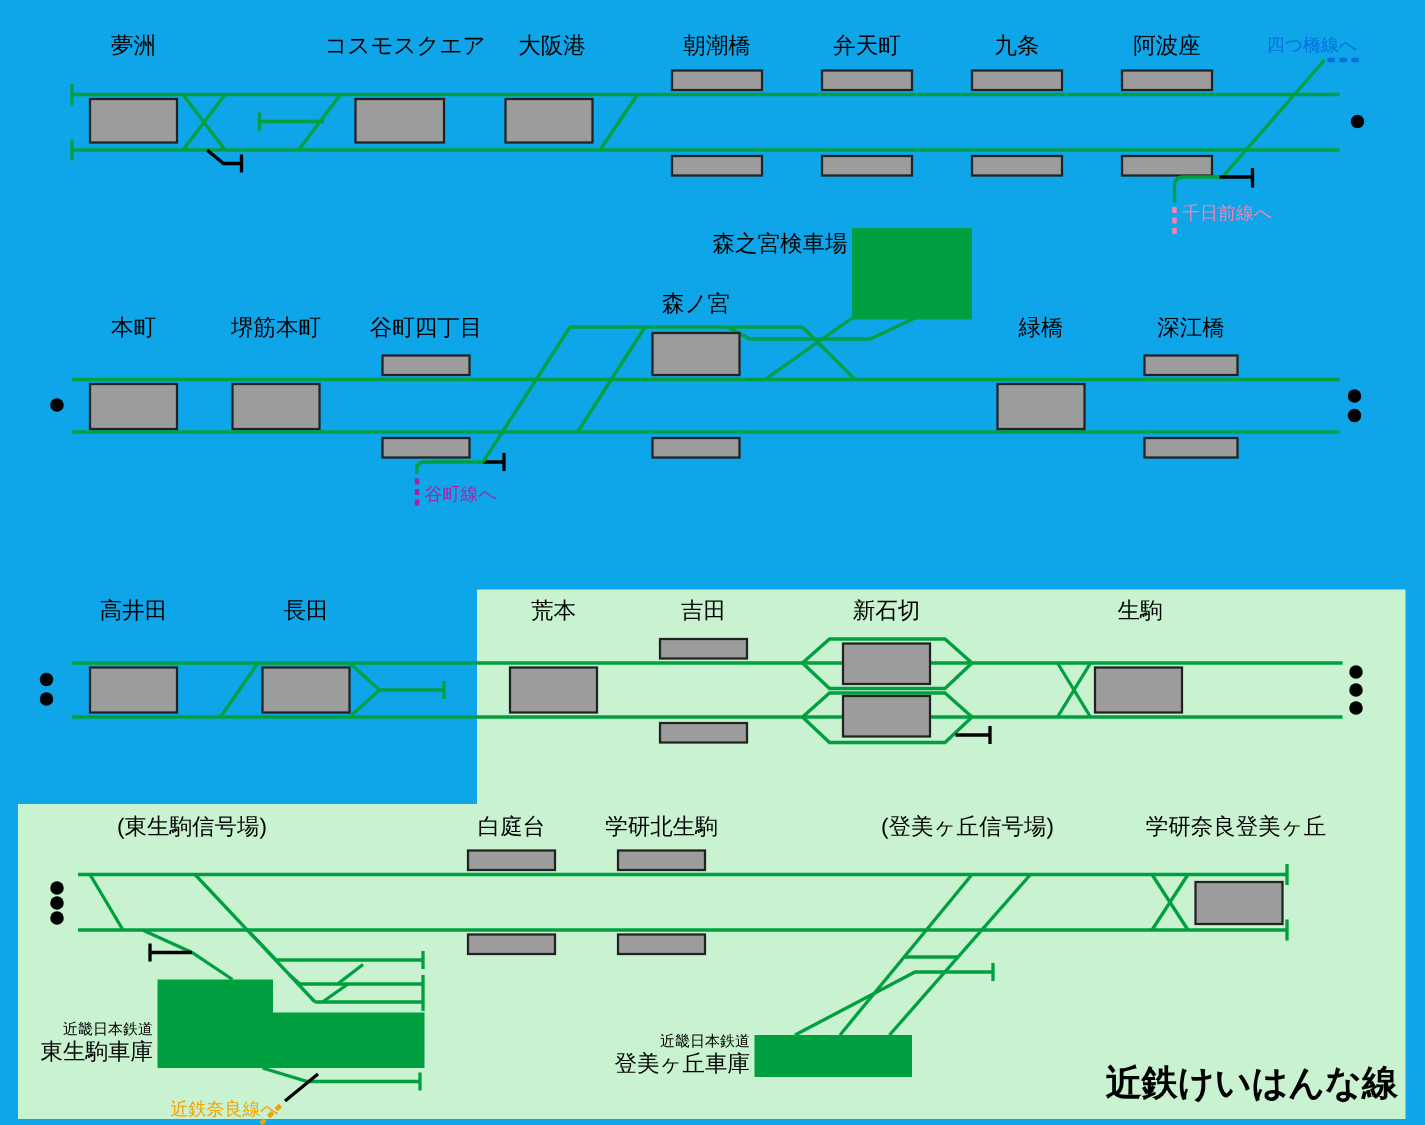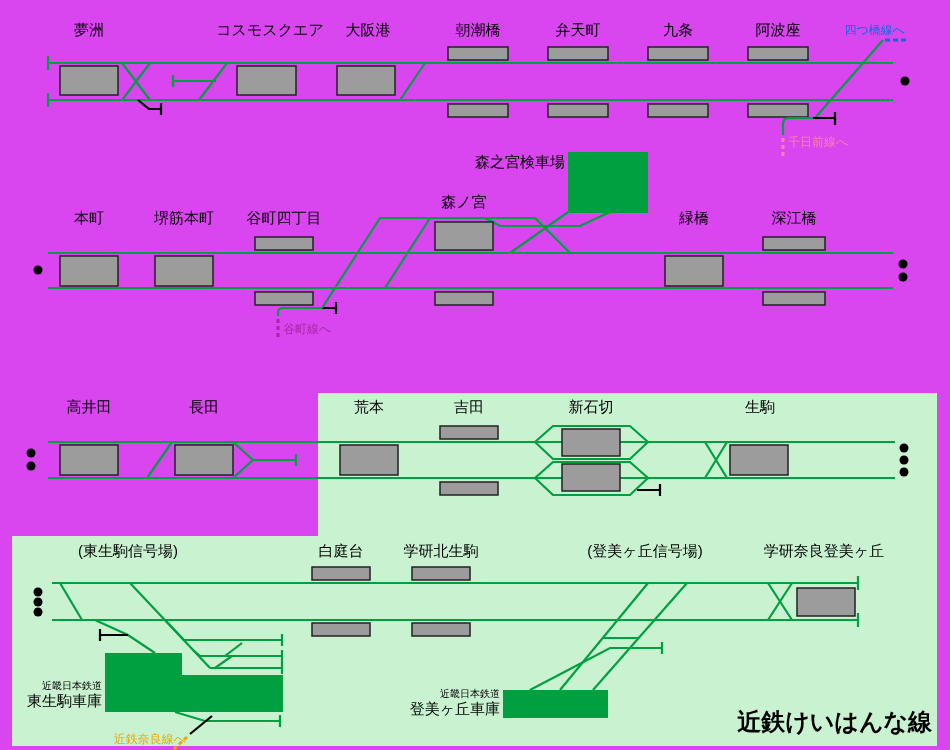--- a/index.html
+++ b/index.html
@@ -1,16 +1,16 @@
 <!DOCTYPE html>
 <html><head>
 <meta charset="utf-8">
 <style>
   html,body{margin:0;padding:0;background:#fff;}
-  .stage{position:relative;width:950px;height:750px;background:#d946ef;font-family:"Liberation Sans",sans-serif;}
+  .stage{position:relative;width:950px;height:750px;background:#0ea5e9;font-family:"Liberation Sans",sans-serif;}
   .track{stroke:#00a040;stroke-width:2.2;fill:none;}
   .blackline{stroke:#000;stroke-width:2.2;fill:none;}
   .platform{fill:#9c9c9c;stroke:#222;stroke-width:1.5;}
   .depot{fill:#00a040;stroke:none;}
   .region{fill:#c8f2d0;stroke:none;}
   .dot{fill:#000;}
   .lbl{font-size:15px;fill:#000;}
   .lbl-dep{font-size:15px;fill:#000;}
   .lbl-co{font-size:10px;fill:#000;}
   .title{font-size:24px;font-weight:bold;fill:#000;}

